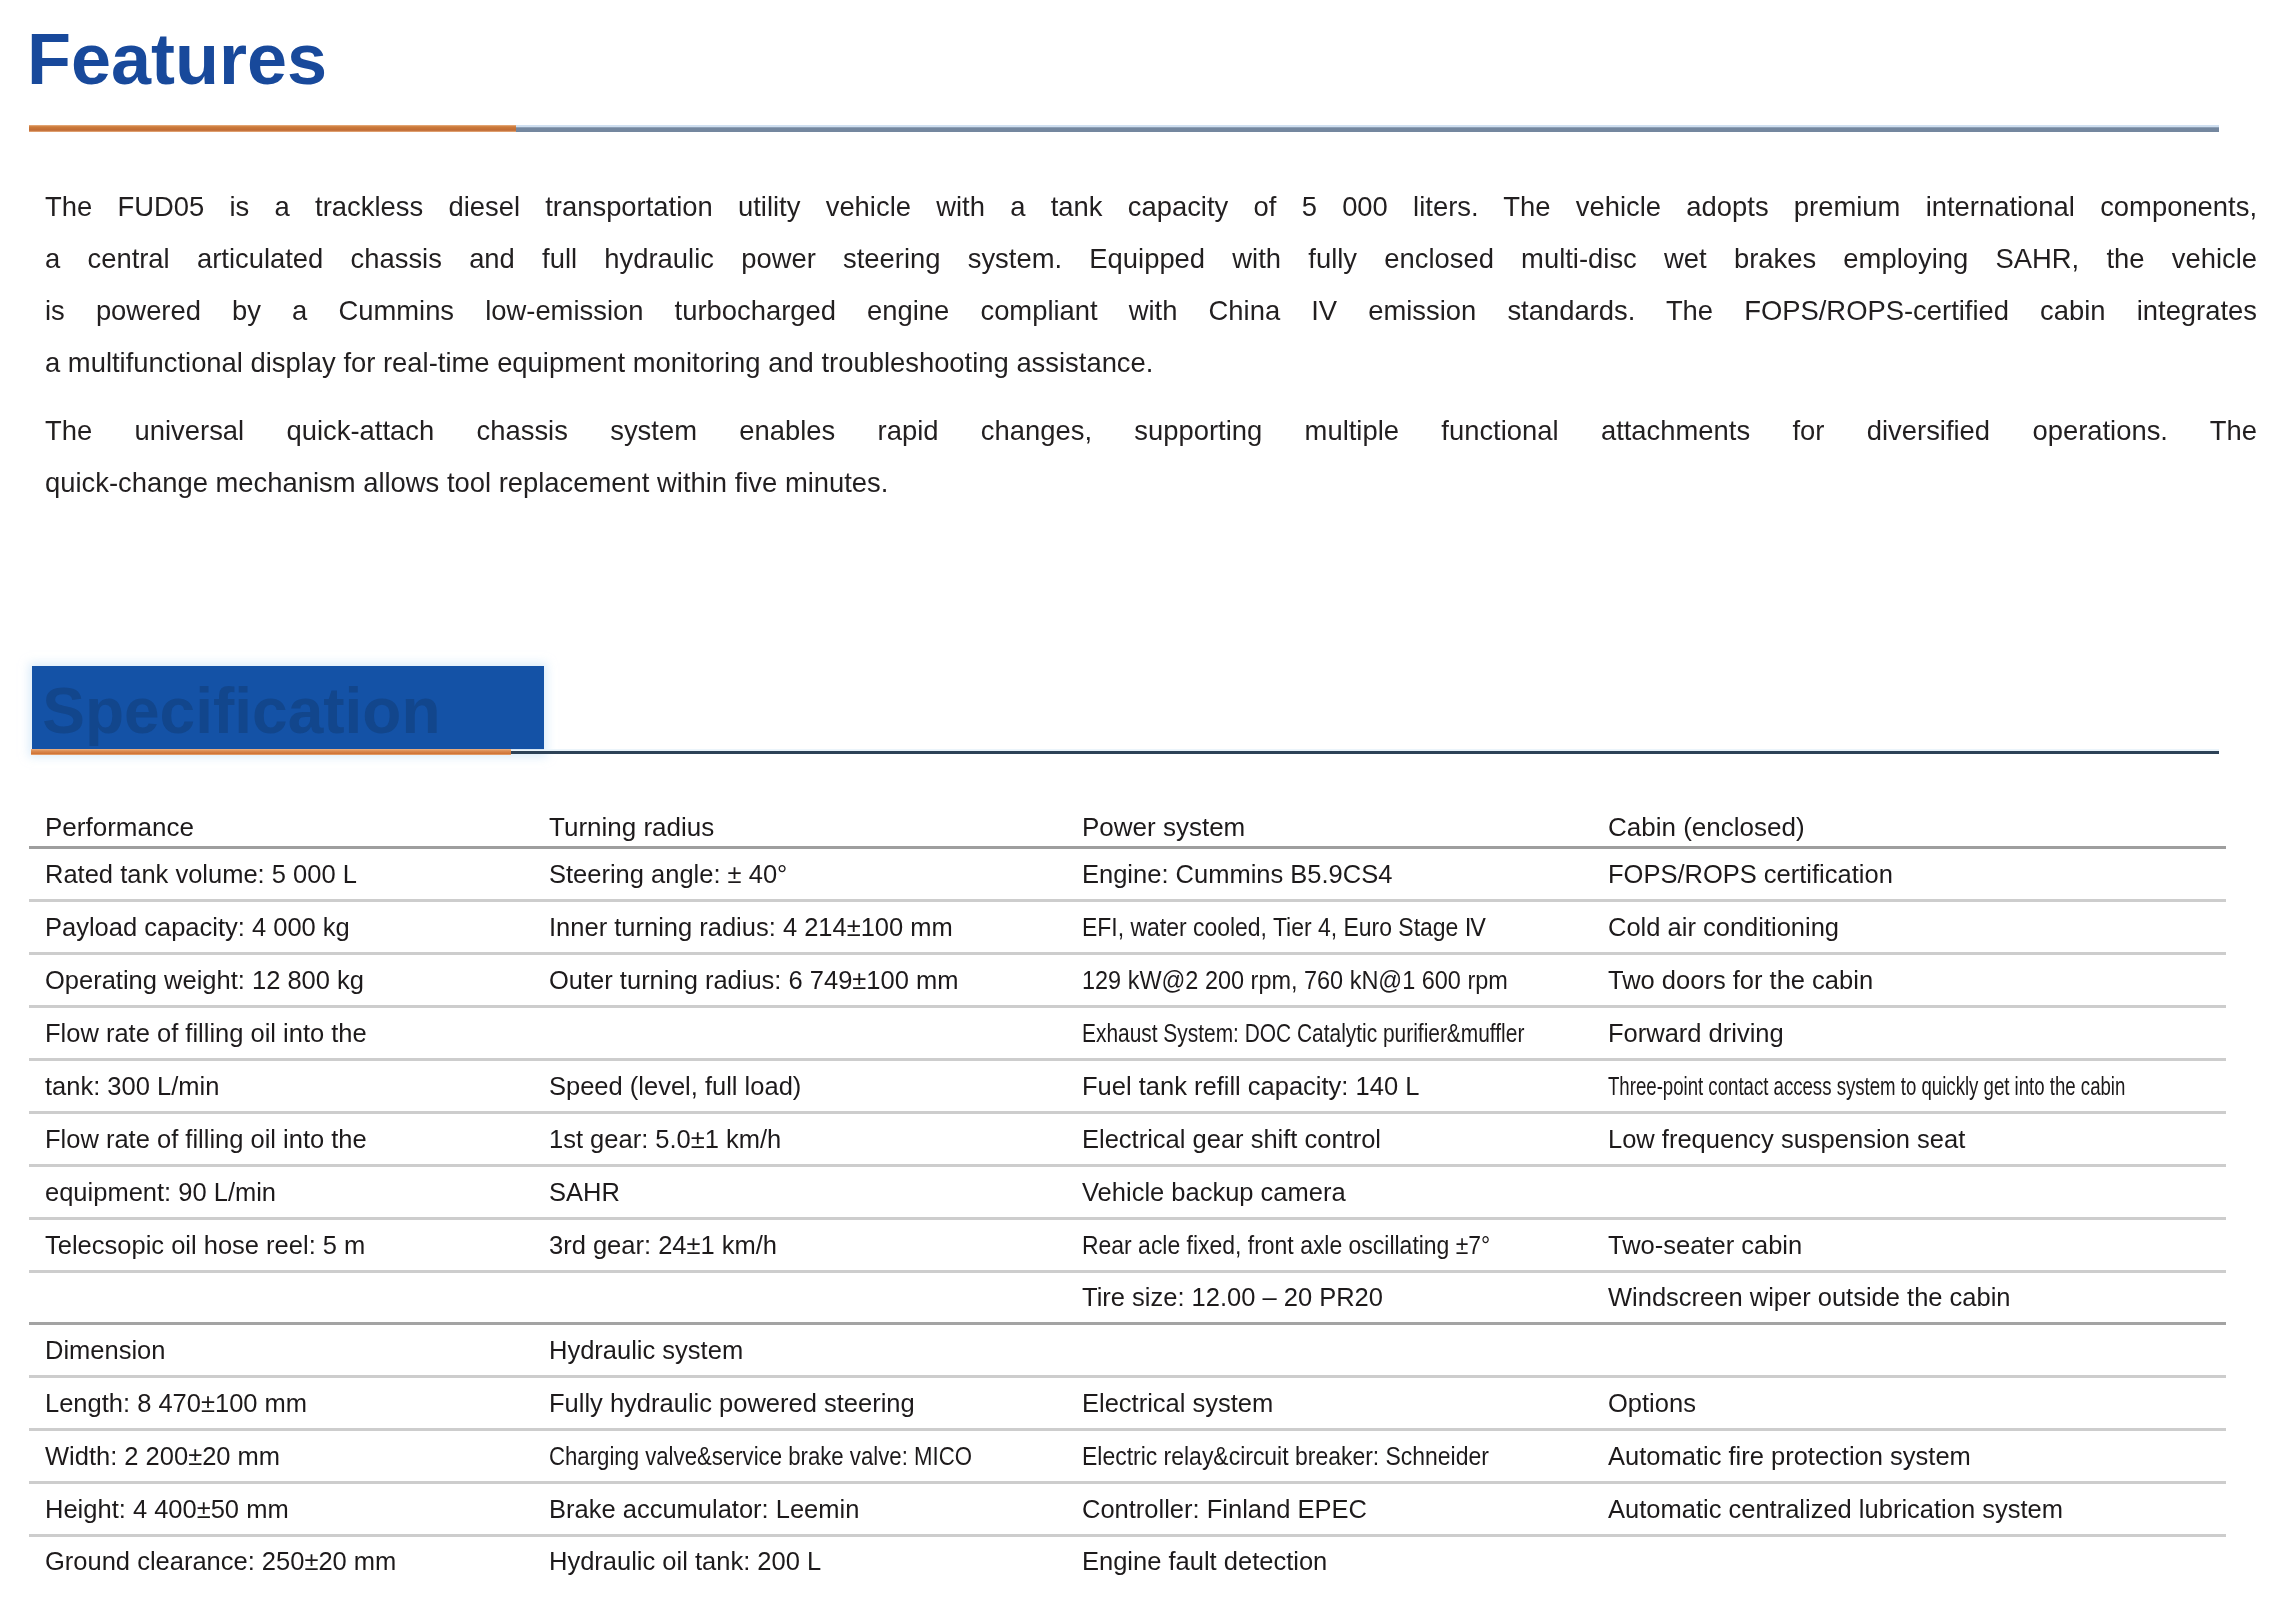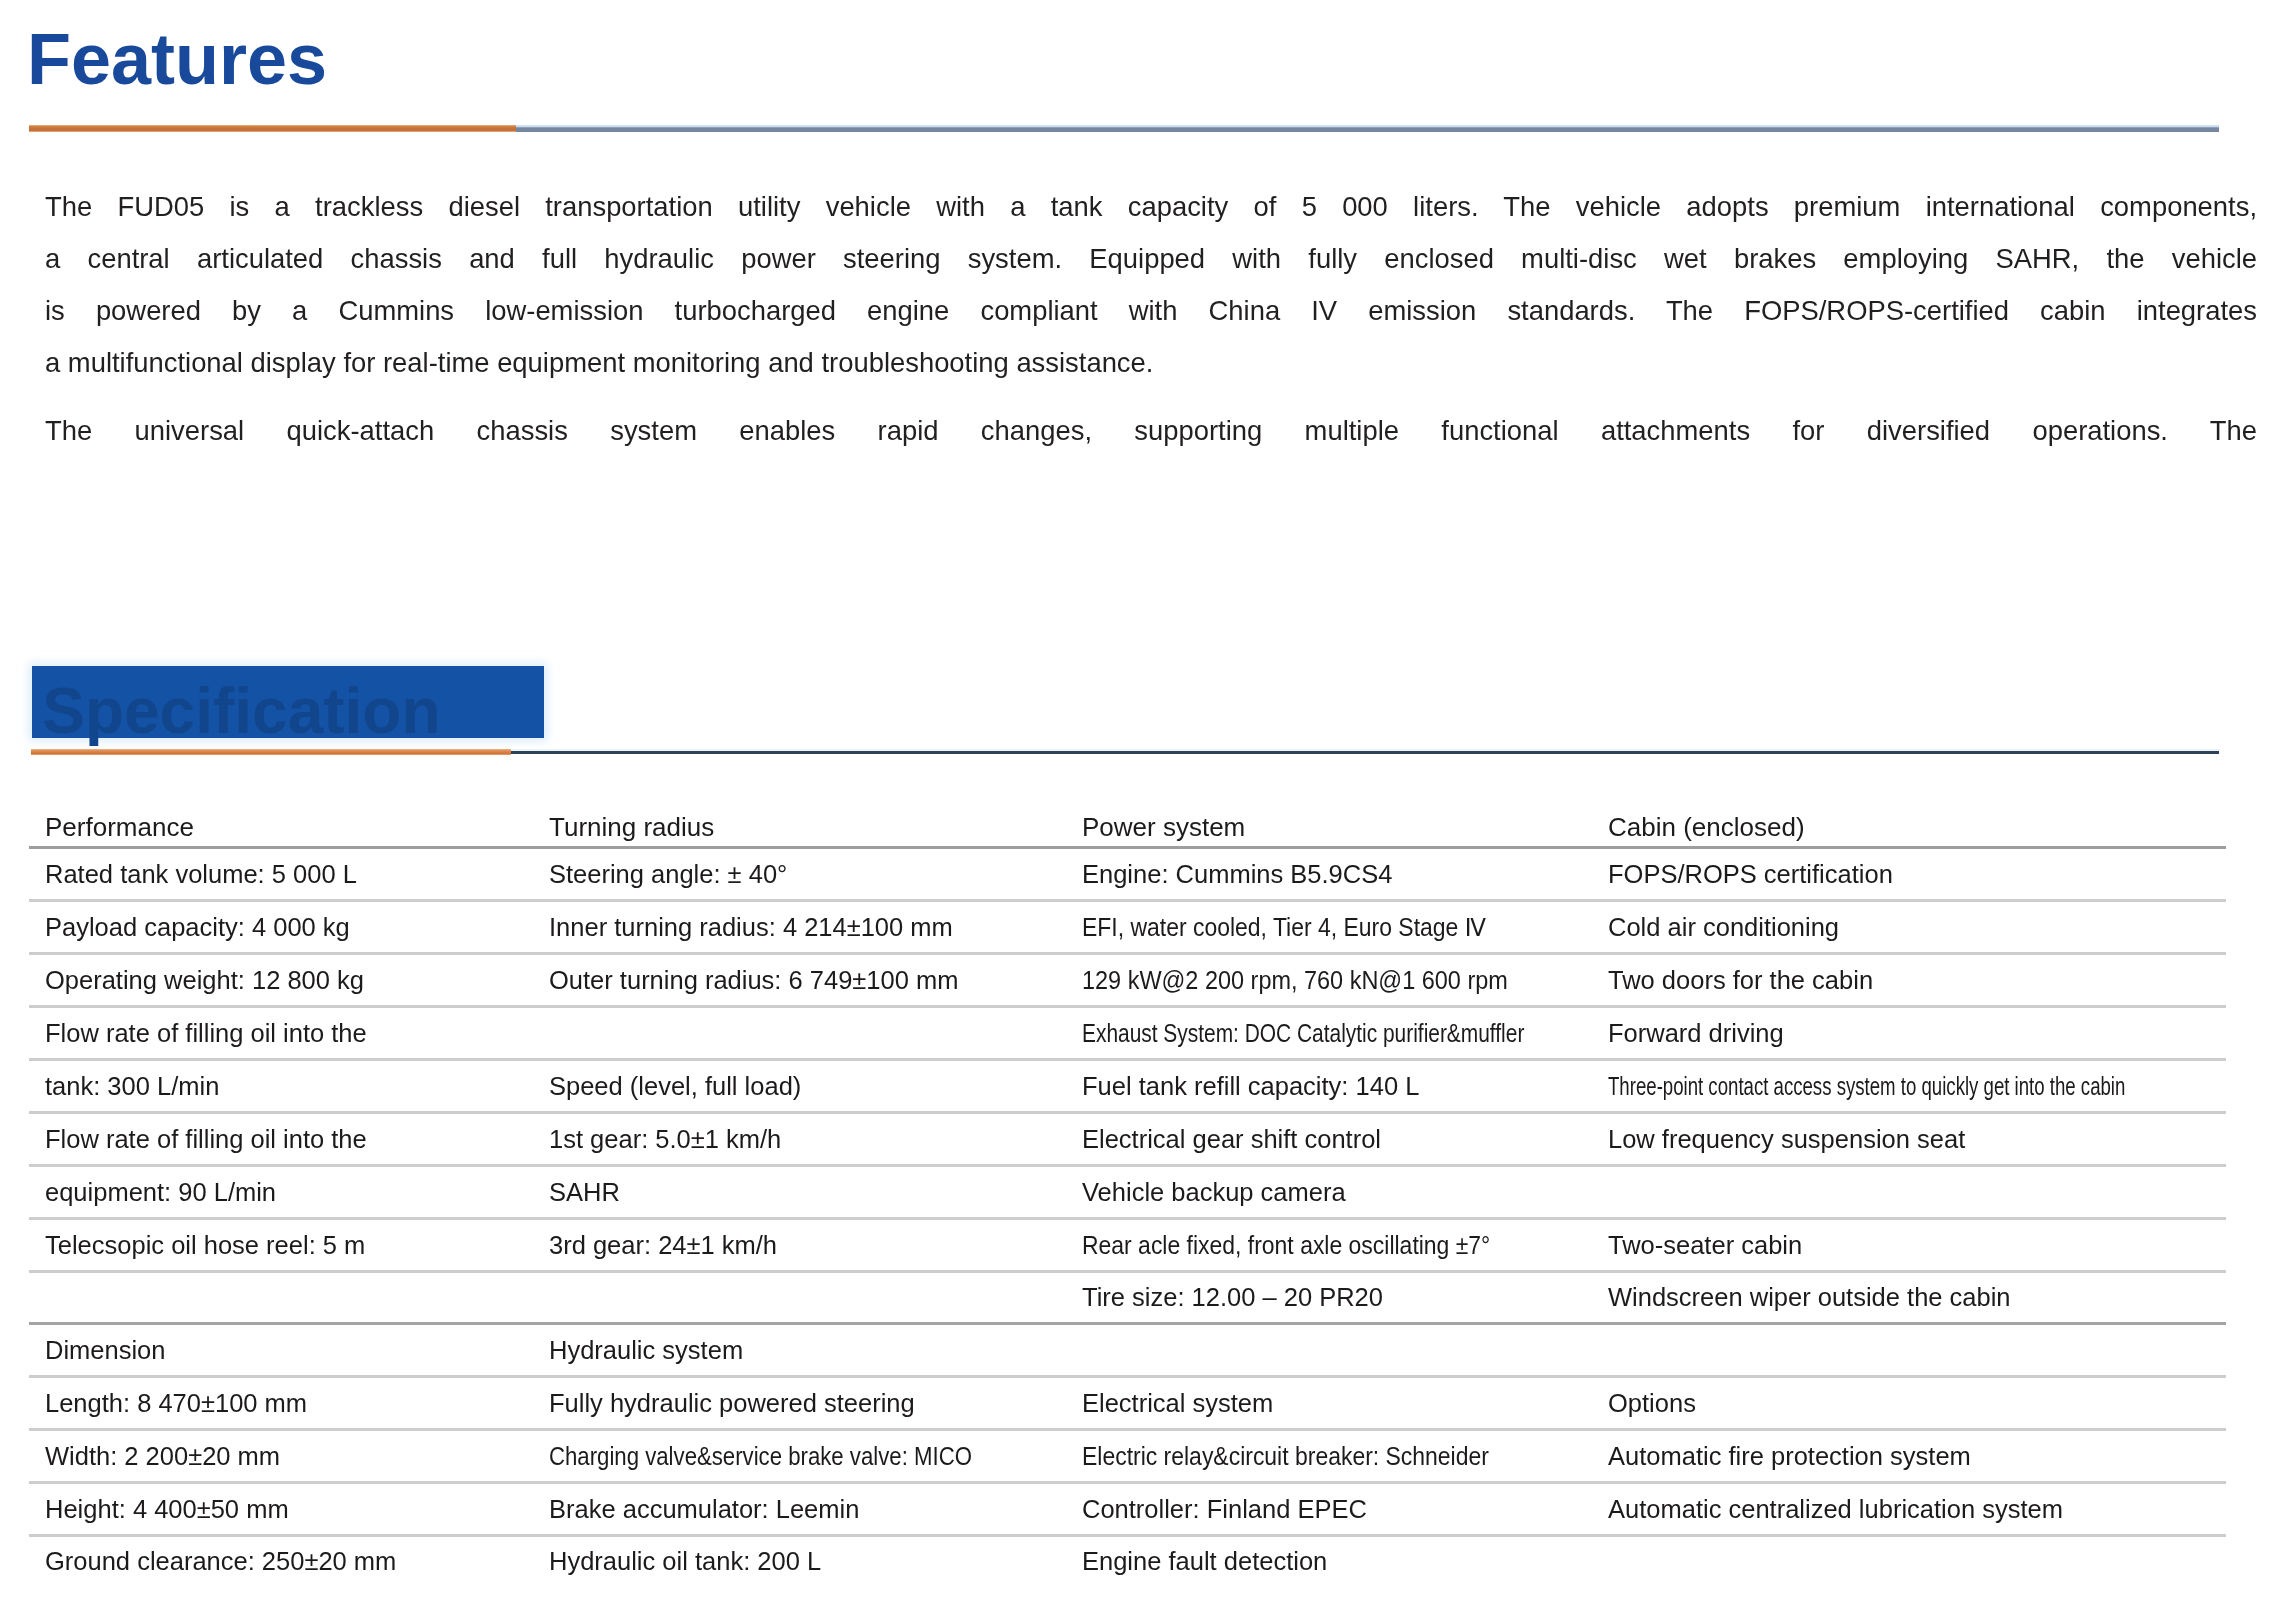--- a/index.html
+++ b/index.html
@@ -39,21 +39,21 @@
   .paras{position:absolute;left:29px;top:165px;width:2244px;}
   .para{margin:16px;}
   .pline{
     font-size:27.4px;line-height:52px;height:52px;white-space:normal;
     text-align:justify;color:#221f20;
   }
   .pline.stretch{text-align-last:justify;}
 
   
   .specbox{
-    position:absolute;left:32px;top:666px;width:512px;height:72px;
+    position:absolute;left:32px;top:666px;width:512px;height:88px;
     background:var(--spec-box-blue,#1452a6);
     box-shadow:0 0 9px 2.6px rgba(190,220,245,.55);
     overflow:visible;
   }
   .specbox .spec-title{
     position:absolute;left:10.2px;top:11.5px;
     font-size:64px;font-weight:bold;line-height:66px;
     color:var(--spec-title-navy,#12468c);
     white-space:nowrap;
   }
@@ -104,20 +104,21 @@
 
   <div class="paras">
       <div class="para">
         <div class="pline stretch">The FUD05 is a trackless diesel transportation utility vehicle with a tank capacity of 5 000 liters. The vehicle adopts premium international components,</div>
         <div class="pline stretch">a central articulated chassis and full hydraulic power steering system. Equipped with fully enclosed multi-disc wet brakes employing SAHR, the vehicle</div>
         <div class="pline stretch">is powered by a Cummins low-emission turbocharged engine compliant with China IV emission standards. The FOPS/ROPS-certified cabin integrates</div>
         <div class="pline">a multifunctional display for real-time equipment monitoring and troubleshooting assistance.</div>
       </div>
       <div class="para">
         <div class="pline stretch">The universal quick-attach chassis system enables rapid changes, supporting multiple functional attachments for diversified operations. The</div>
+        <div class="pline">quick-change mechanism allows tool replacement within five minutes.</div>
       </div>
     </div>
 
   <div class="specbox">
     <span class="spec-title">Specification</span>
   </div>
 
   <div class="rule rule-spec">
     <span class="rule-orange"></span>
     <span class="rule-navy"></span>

